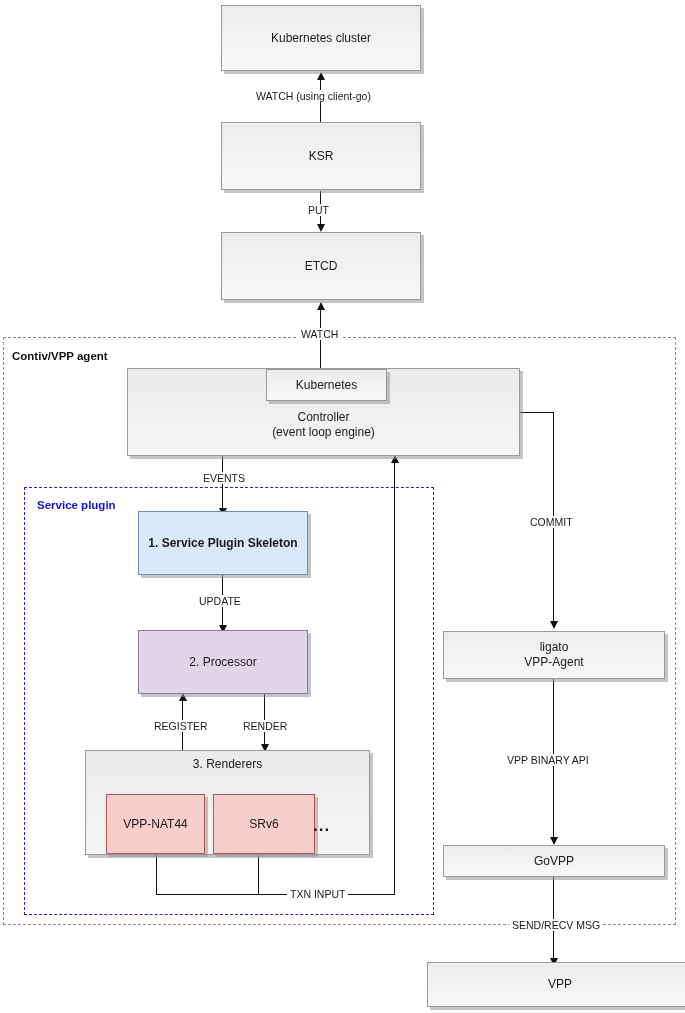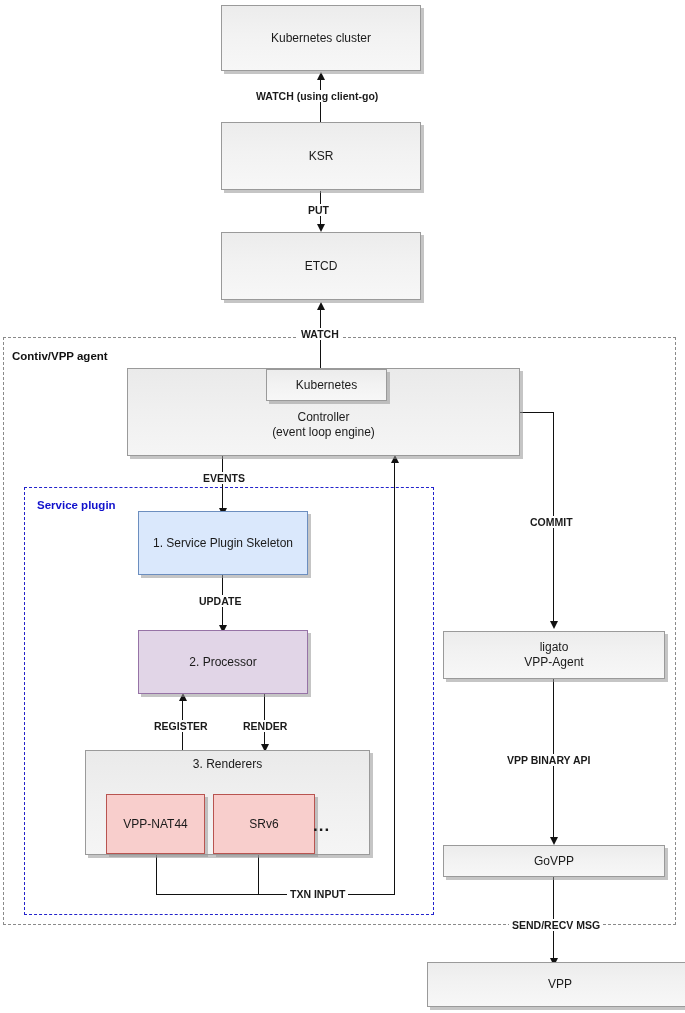--- a/index.html
+++ b/index.html
@@ -96,21 +96,20 @@
   }
   
   .edge-label {
     position: absolute;
     font-size: 10.5px;
     color: #1a1a1a;
     background: #ffffff;
     padding: 0 3px;
     white-space: nowrap;
     line-height: 12px;
-    font-weight: bold;
   }
   .ellipsis {
     position: absolute;
     font-size: 17px;
     font-weight: bold;
     color: #1a1a1a;
     letter-spacing: 1px;
   }
 </style>
 </head>
@@ -178,21 +177,21 @@
 
   <div class="node" style="left:221px; top:232px; width:200px; height:68px;">ETCD</div>
 
   <div class="node grey-group" style="left:127px; top:368px; width:393px; height:88px;">
     <span style="white-space:pre-line; margin-top:26px;">Controller
 (event loop engine)</span>
   </div>
 
   <div class="node" style="left:266px; top:369px; width:121px; height:32px;">Kubernetes</div>
 
-  <div class="node blue" style="left:138px; top:511px; width:170px; height:64px;">1. Service Plugin Skeleton</div>
+  <div class="node blue" style="left:138px; top:511px; width:170px; height:64px;font-weight:bold;">1. Service Plugin Skeleton</div>
 
   <div class="node purple" style="left:138px; top:630px; width:170px; height:64px;">2. Processor</div>
 
   <div class="node grey-group top-label" style="left:85px; top:750px; width:285px; height:105px;">
     <span>3. Renderers</span>
   </div>
 
   <div class="node red" style="left:106px; top:794px; width:99px; height:60px;">VPP-NAT44</div>
 
   <div class="node red" style="left:213px; top:794px; width:102px; height:60px;">SRv6</div>

